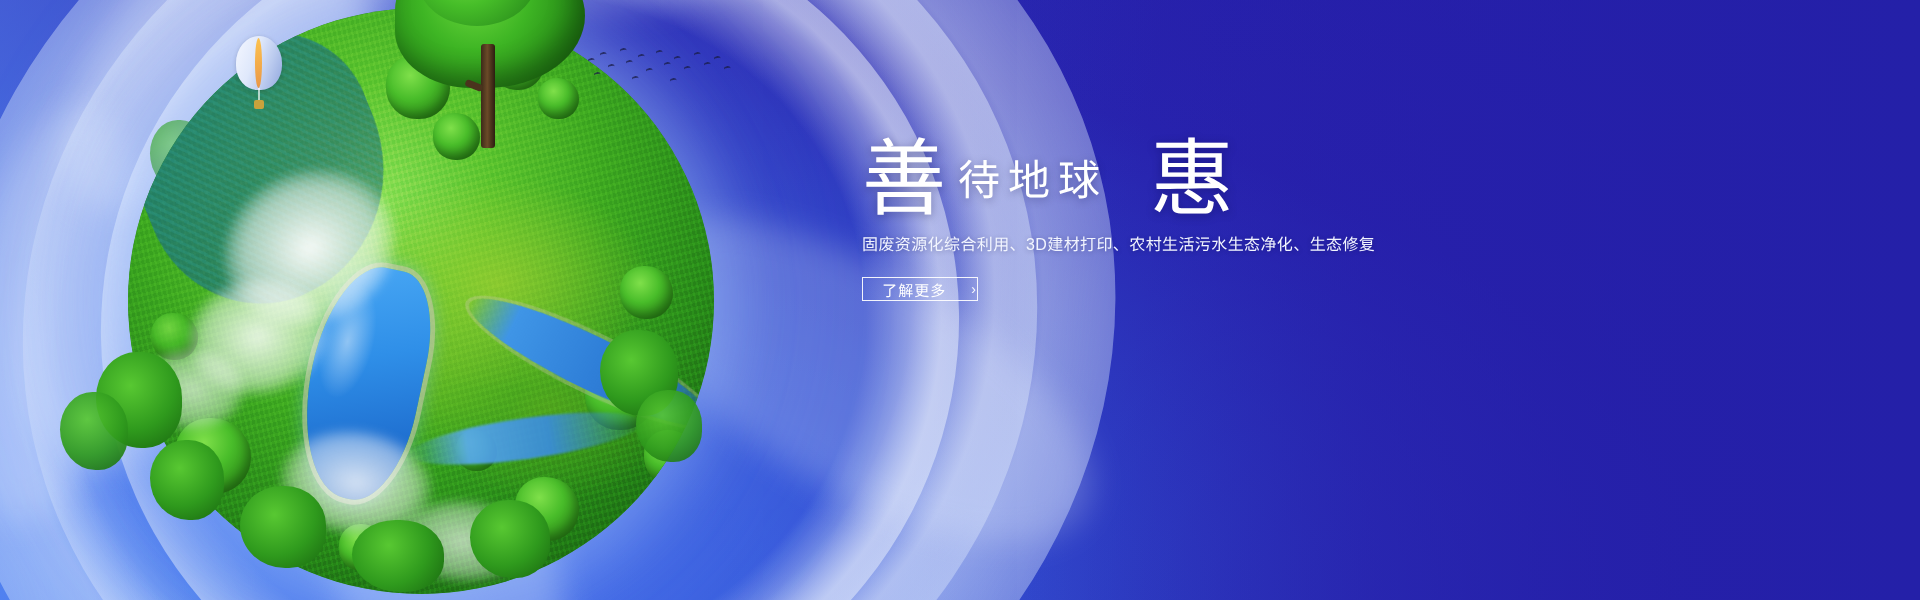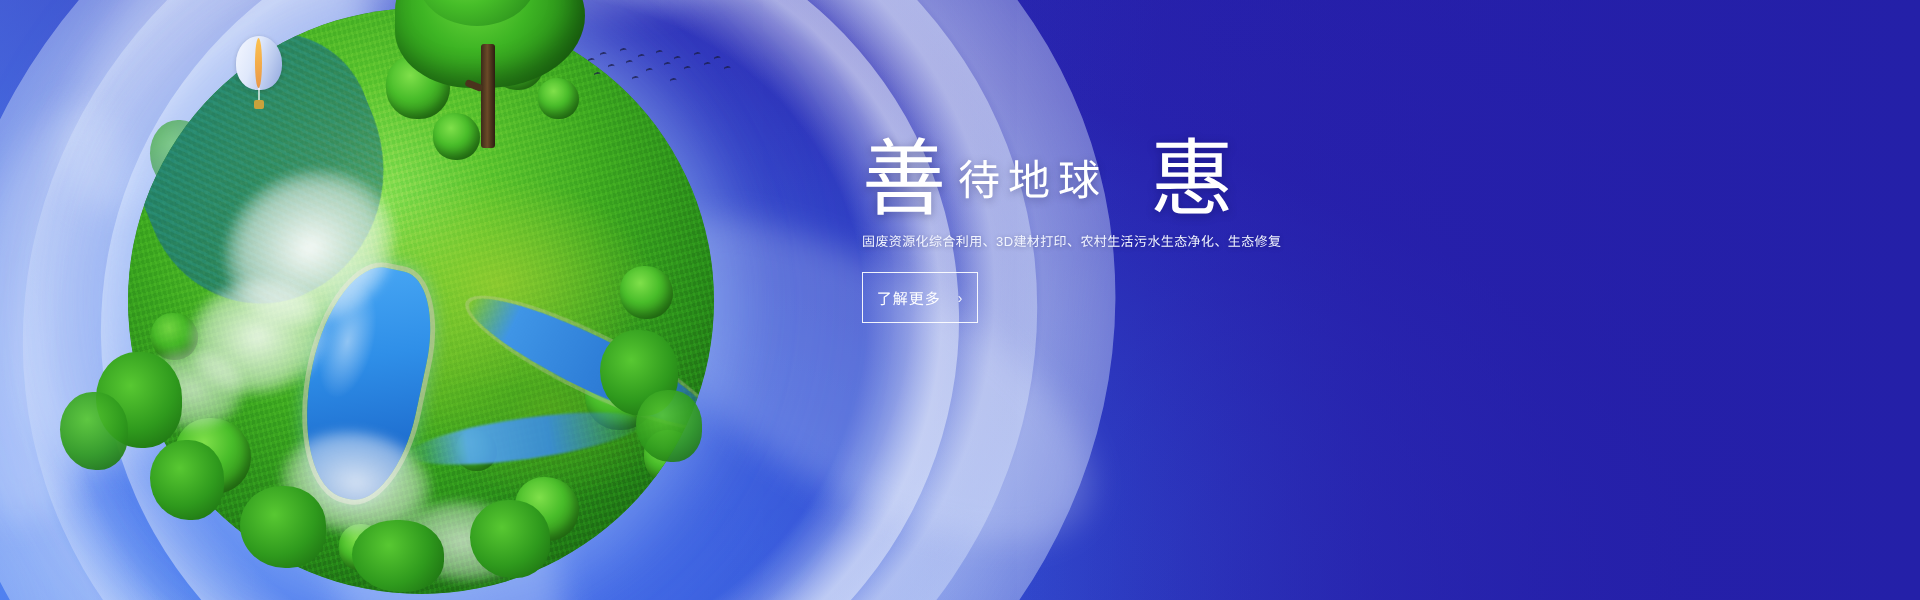--- a/index.html
+++ b/index.html
@@ -263,30 +263,30 @@
   .subtitle{
     margin-top:24px;
     font-size:26px;
     letter-spacing:9px;
     font-weight:400;
     color:#ffffff;
     text-shadow:0 1px 6px rgba(10,10,60,.30);
   }
   .desc{
     margin-top:17px;
-    font-size:13px;
+    font-size:16px;
     letter-spacing:.4px;
     color:#f2f5ff;
     text-shadow:0 1px 5px rgba(10,10,60,.30);
   }
   .cta{
     margin-top:22px;
-    display:inline-flex;align-items:center;justify-content:center;
-    gap:17px;
-    width:116px;height:51px;
+    display:inline-flex;align-items:center;justify-content:flex-end;
+    gap:25px;
+    width:116px;height:24px;
     border:1px solid rgba(255,255,255,.92);
     color:#fff;
     font-size:15px;
     letter-spacing:1px;
     background:transparent;
     cursor:pointer;
     box-sizing:border-box;
   }
   .cta .chev{font-size:14px;opacity:.95;}
 </style>

